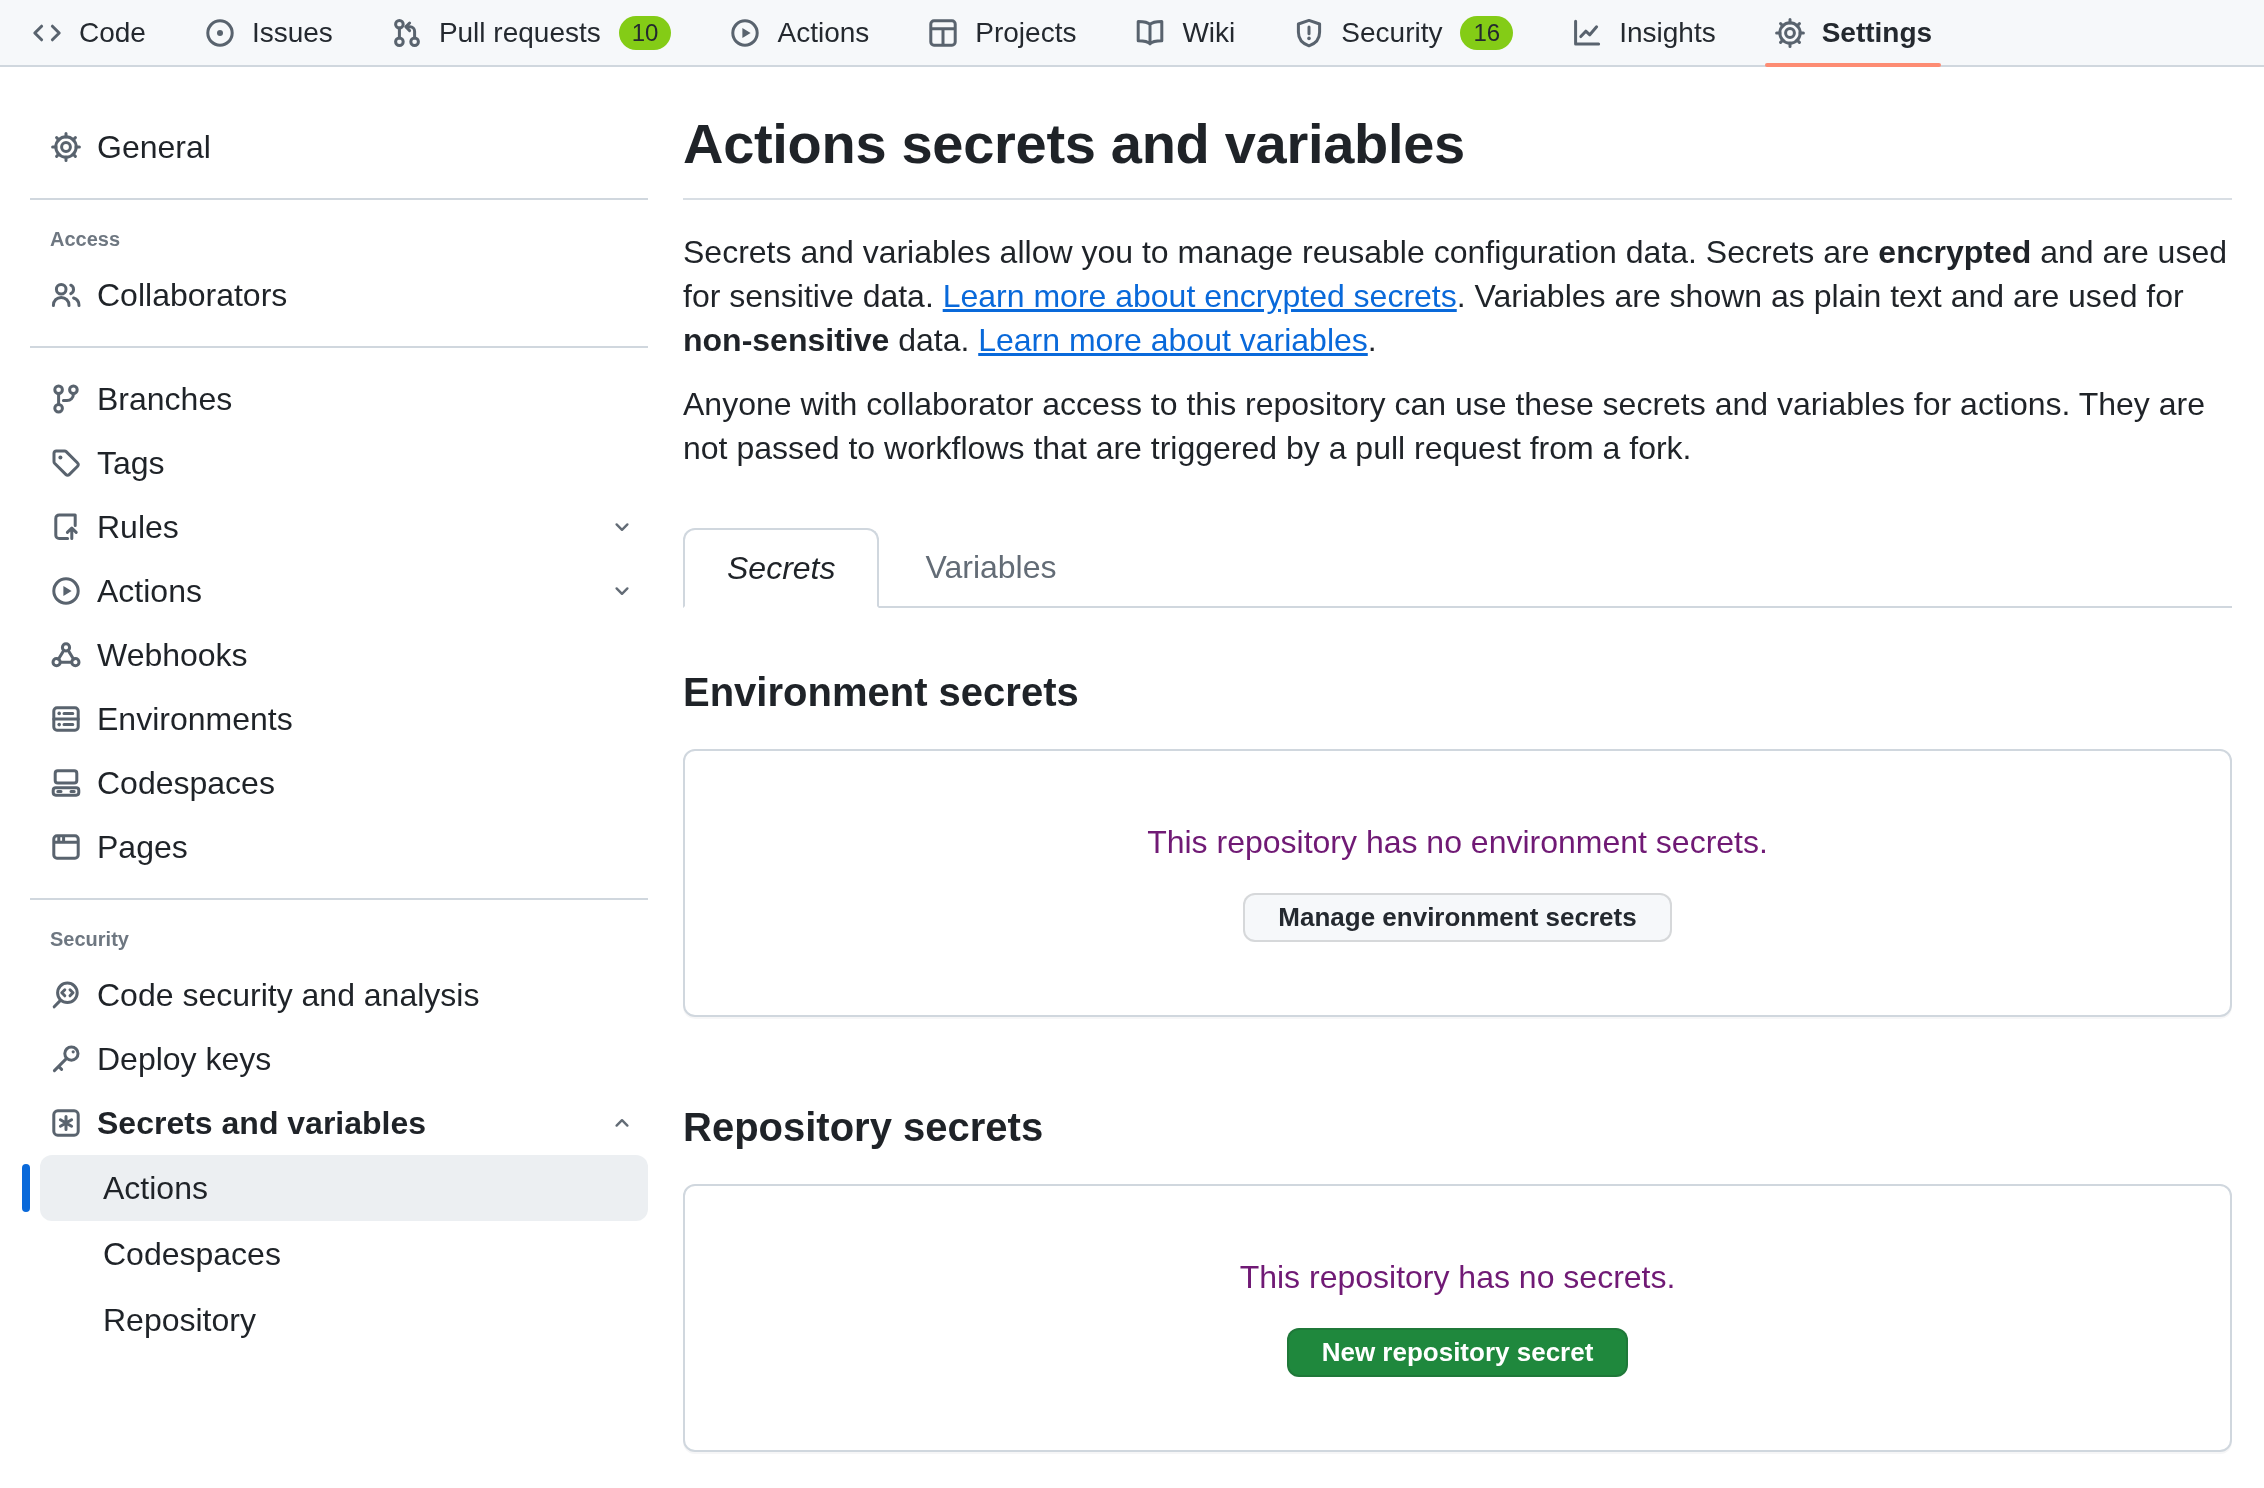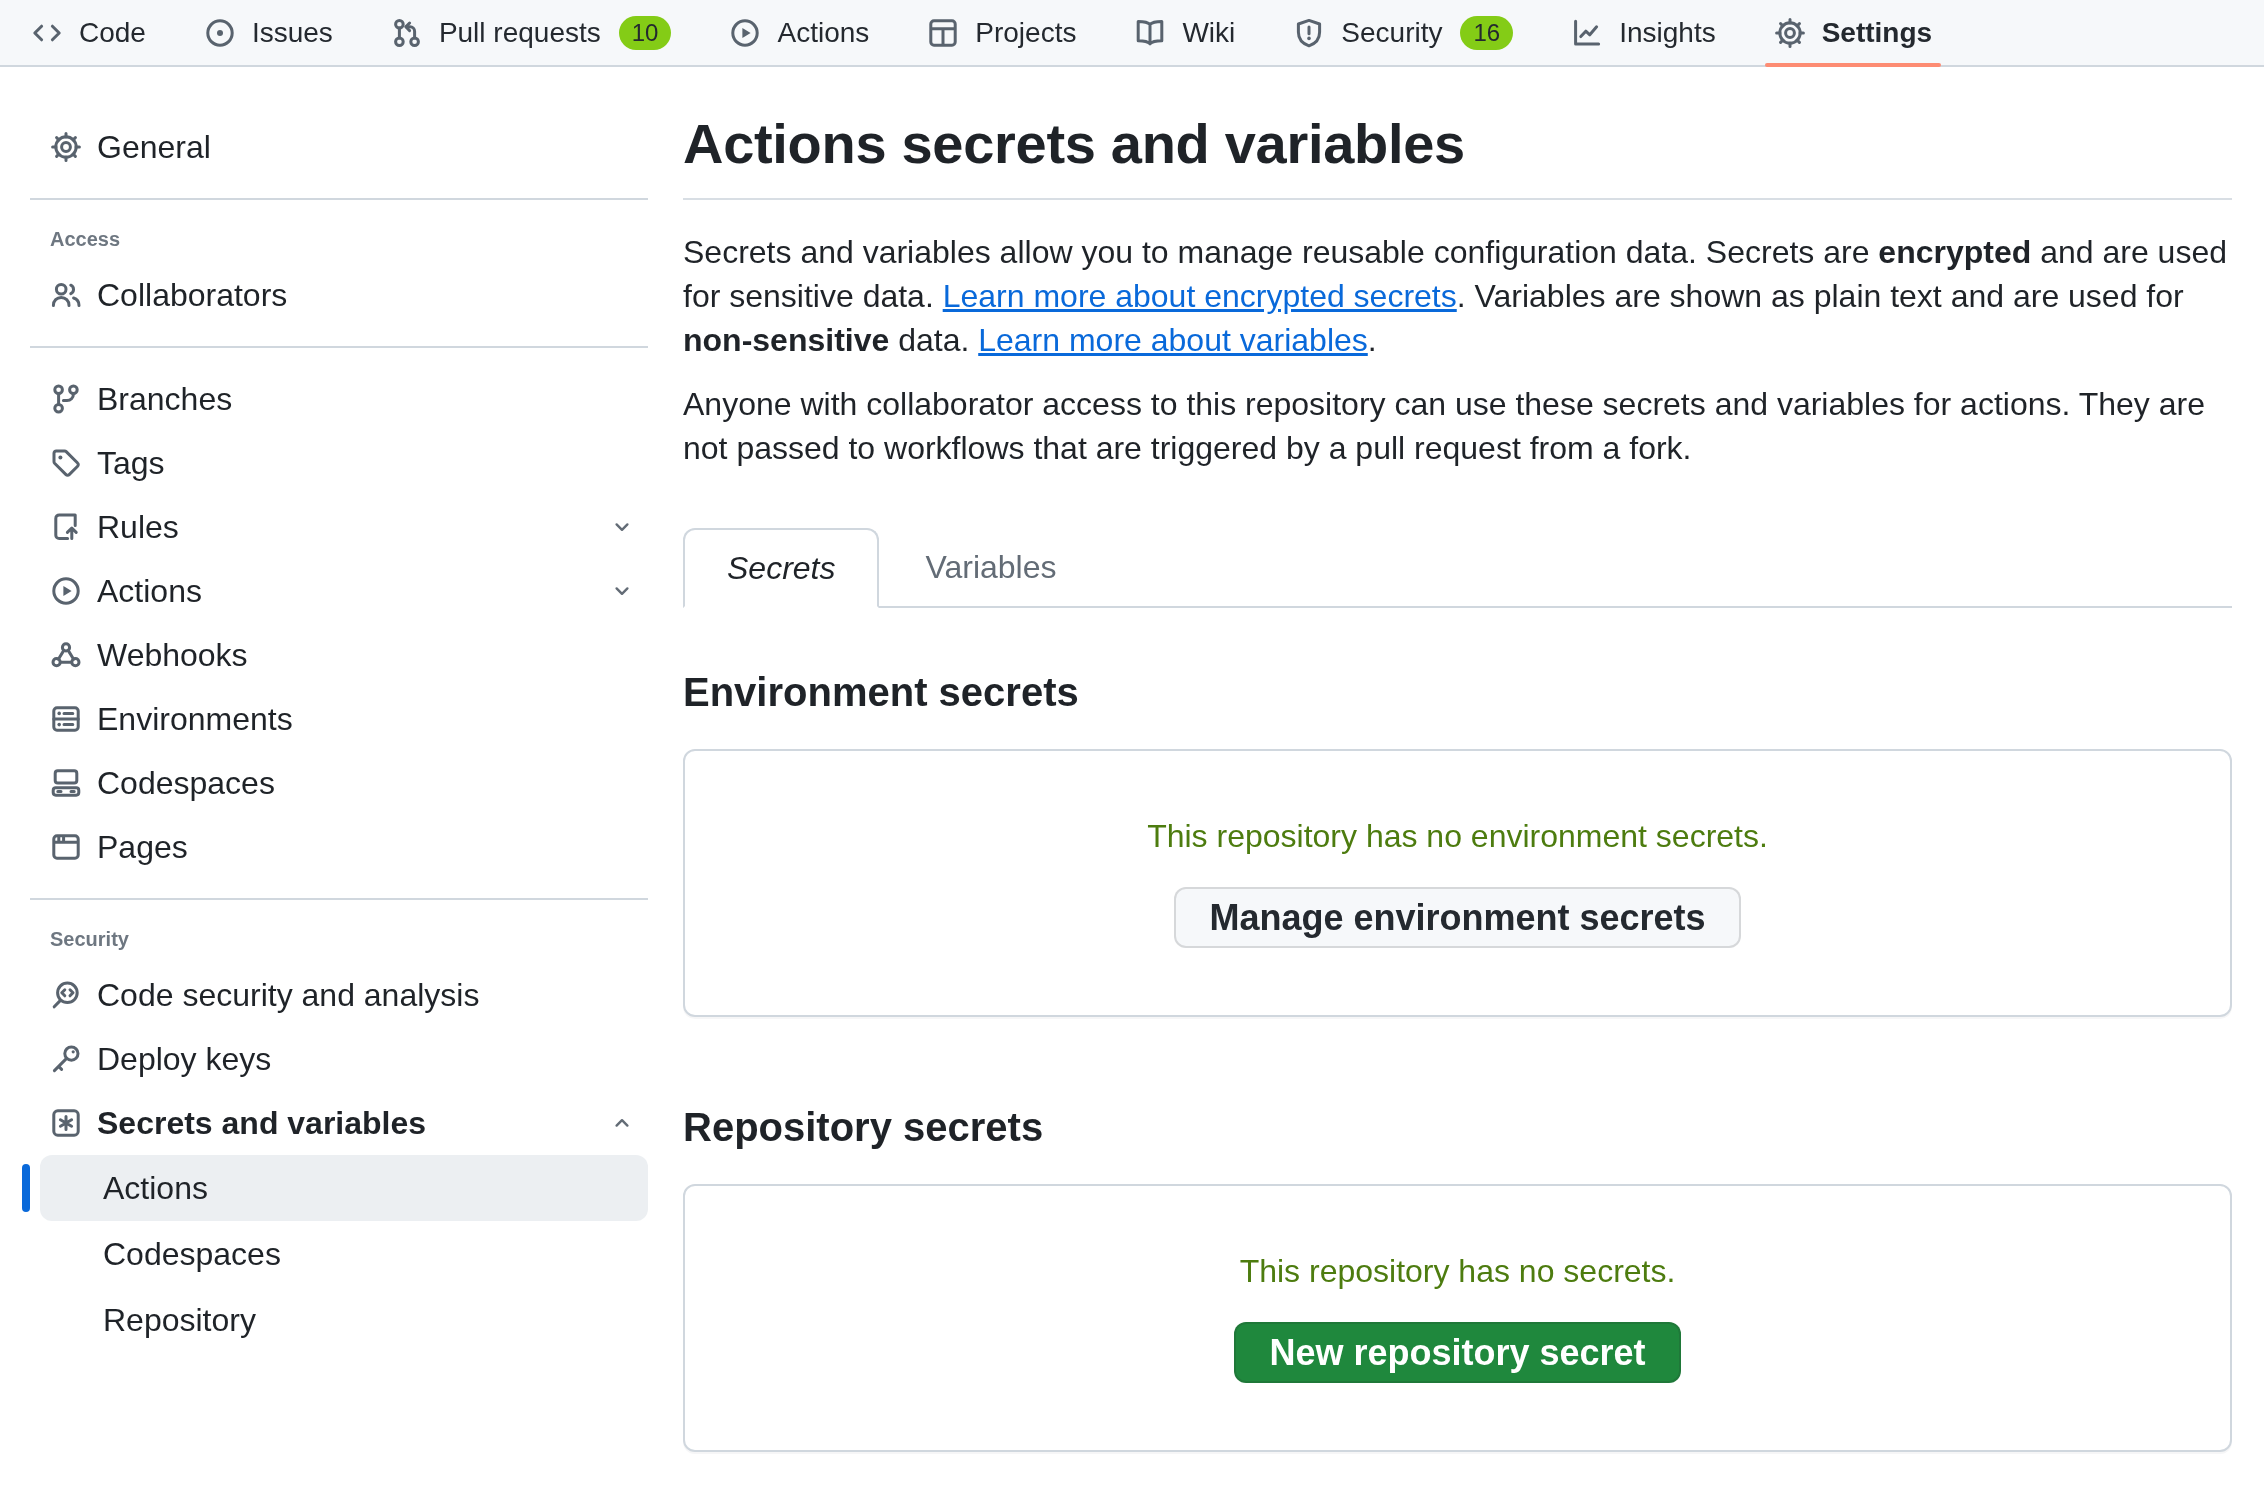--- a/index.html
+++ b/index.html
@@ -47,23 +47,23 @@
     margin-top:58px; height:80px; }
   .tab { display:flex; align-items:center; font-size:32px; cursor:pointer; }
   .tab.active { background:#fff; border:2px solid #d0d7de; border-bottom-color:#fff;
     border-radius:12px 12px 0 0; margin-bottom:-2px; padding:0 42px; font-weight:500; color:#1f2328;font-style:italic; }
   .tab.inactive { padding:0 46px; color:#636c76; }
   h2.section-heading { font-size:40px; font-weight:600; margin-top:62px; }
   h2.section-heading.repo { margin-top:88px; }
   .empty-box { margin-top:34px; height:268px; border:2px solid #d0d7de; border-radius:12px;
     background:#fff; display:flex; flex-direction:column; align-items:center;
     justify-content:center; gap:32px; box-shadow:0 2px 0 rgba(31,35,40,.04); }
-  .empty-text { font-size:32px; color:#4d7c0f; }
-  .btn { height:61px; display:inline-flex; align-items:center; padding:16px 33px;
-    border-radius:12px; font-size:36px; font-weight:600; cursor:pointer;
+  .empty-text { font-size:32px; color:#701a75; }
+  .btn { height:49px; display:inline-flex; align-items:center; padding:16px 33px;
+    border-radius:12px; font-size:26px; font-weight:600; cursor:pointer;
     font-family:"Liberation Sans","DejaVu Sans",sans-serif; }
   .btn.secondary { background:#f6f8fa; color:#24292f; border:2px solid rgba(31,35,40,.15); }
   .btn.primary { background:#1f883d; color:#fff; border:2px solid rgba(31,35,40,.15); }
 </style>
 </head>
 <body>
 
 <nav class="topnav">
   <div class="nav-item">
     <span class="nicon">

